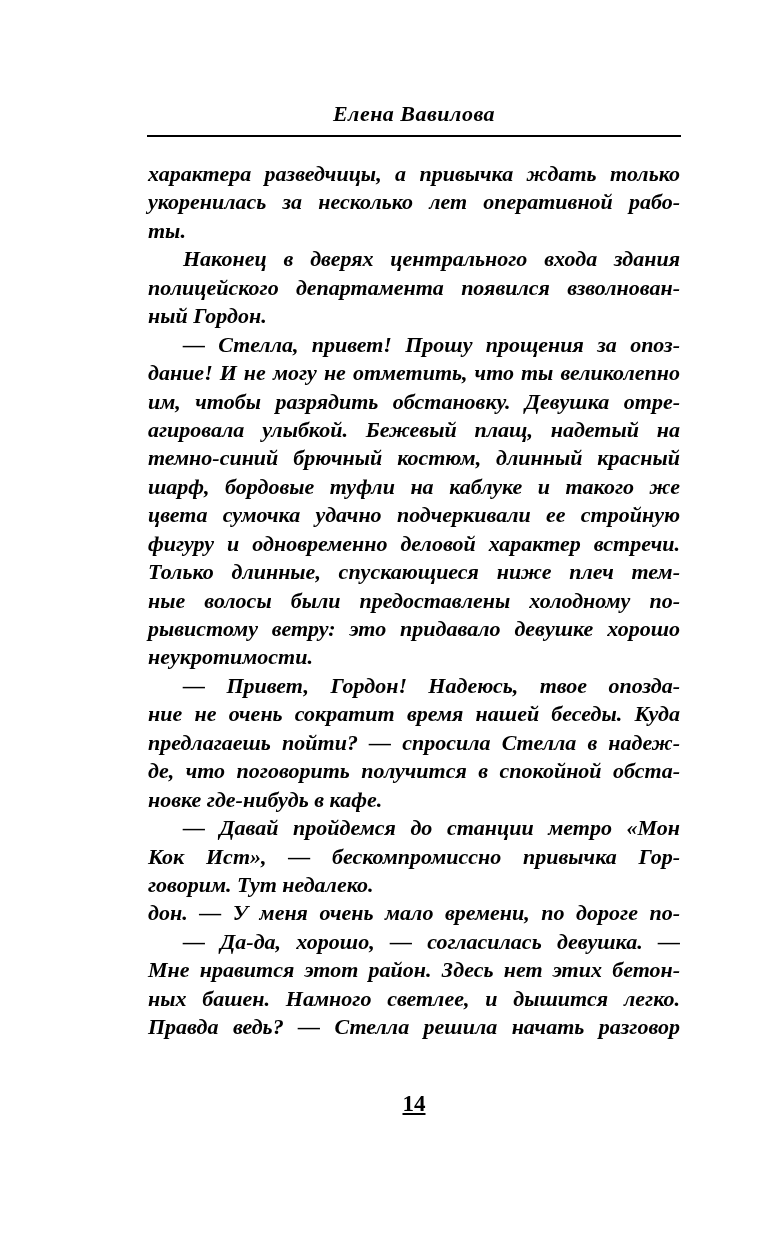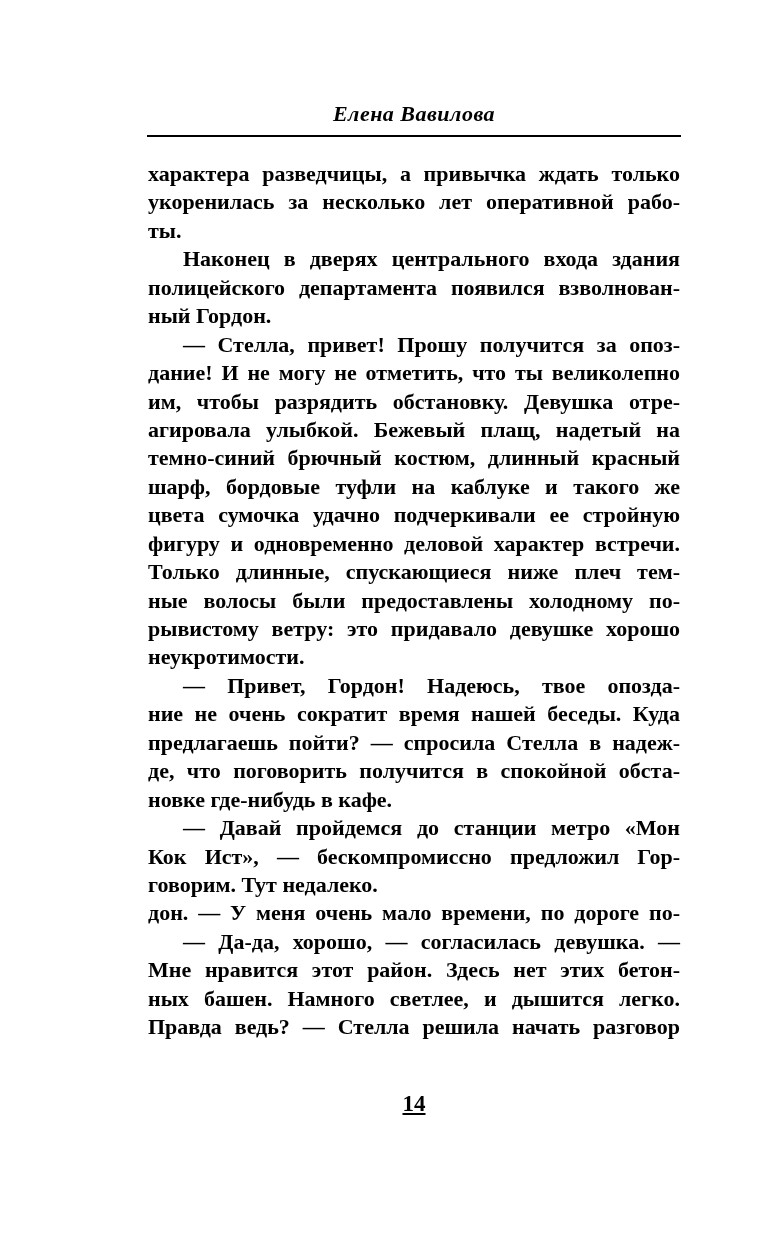--- a/index.html
+++ b/index.html
@@ -47,20 +47,21 @@
     font-size: 22px;
     font-weight: 700;
   }
   .line {
     line-height: 28.45px;
     height: 28.45px;
     text-align: justify;
     text-align-last: justify;
     text-justify: inter-word;
     white-space: nowrap;
+    font-style: italic;
   }
   .line.last {
     text-align-last: left;
   }
   .line.indent {
     padding-left: 35px;
   }
   .page-number {
     position: absolute;
     top: 1091px;
@@ -78,39 +79,39 @@
 <div class="page">
   <div class="running-head">Елена Вавилова</div>
   <div class="header-rule"></div>
   <div class="body-text">
       <div class="line">характера разведчицы, а привычка ждать только</div>
       <div class="line">укоренилась за несколько лет оперативной рабо-</div>
       <div class="line last">ты.</div>
       <div class="line indent">Наконец в дверях центрального входа здания</div>
       <div class="line">полицейского департамента появился взволнован-</div>
       <div class="line last">ный Гордон.</div>
-      <div class="line indent">— Стелла, привет! Прошу получится за опоз-</div>
+      <div class="line indent">— Стелла, привет! Прошу прощения за опоз-</div>
       <div class="line">дание! И не могу не отметить, что ты великолепно</div>
       <div class="line">им, чтобы разрядить обстановку. Девушка отре-</div>
       <div class="line">агировала улыбкой. Бежевый плащ, надетый на</div>
       <div class="line">темно-синий брючный костюм, длинный красный</div>
       <div class="line">шарф, бордовые туфли на каблуке и такого же</div>
       <div class="line">цвета сумочка удачно подчеркивали ее стройную</div>
       <div class="line">фигуру и одновременно деловой характер встречи.</div>
       <div class="line">Только длинные, спускающиеся ниже плеч тем-</div>
       <div class="line">ные волосы были предоставлены холодному по-</div>
       <div class="line">рывистому ветру: это придавало девушке хорошо</div>
       <div class="line last">неукротимости.</div>
       <div class="line indent">— Привет, Гордон! Надеюсь, твое опозда-</div>
       <div class="line">ние не очень сократит время нашей беседы. Куда</div>
       <div class="line">предлагаешь пойти? — спросила Стелла в надеж-</div>
       <div class="line">де, что поговорить получится в спокойной обста-</div>
       <div class="line last">новке где-нибудь в кафе.</div>
       <div class="line indent">— Давай пройдемся до станции метро «Мон</div>
-      <div class="line">Кок Ист», — бескомпромиссно предложил Гор-</div>
+      <div class="line">Кок Ист», — бескомпромиссно привычка Гор-</div>
       <div class="line last">говорим. Тут недалеко.</div>
       <div class="line">дон. — У меня очень мало времени, по дороге по-</div>
       <div class="line indent">— Да-да, хорошо, — согласилась девушка. —</div>
       <div class="line">Мне нравится этот район. Здесь нет этих бетон-</div>
       <div class="line">ных башен. Намного светлее, и дышится легко.</div>
       <div class="line">Правда ведь? — Стелла решила начать разговор</div>
     </div>
   <div class="page-number">14</div>
 </div>
 

